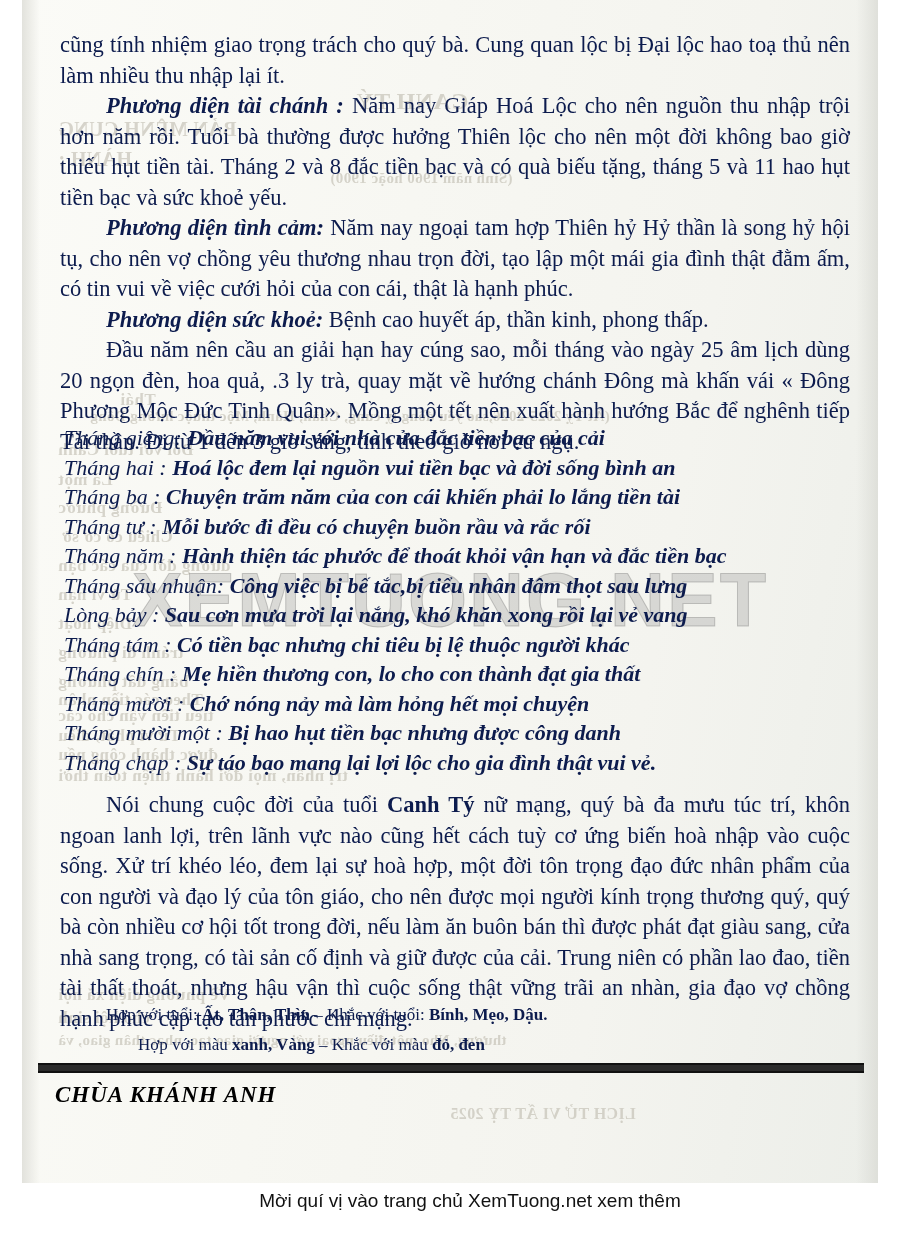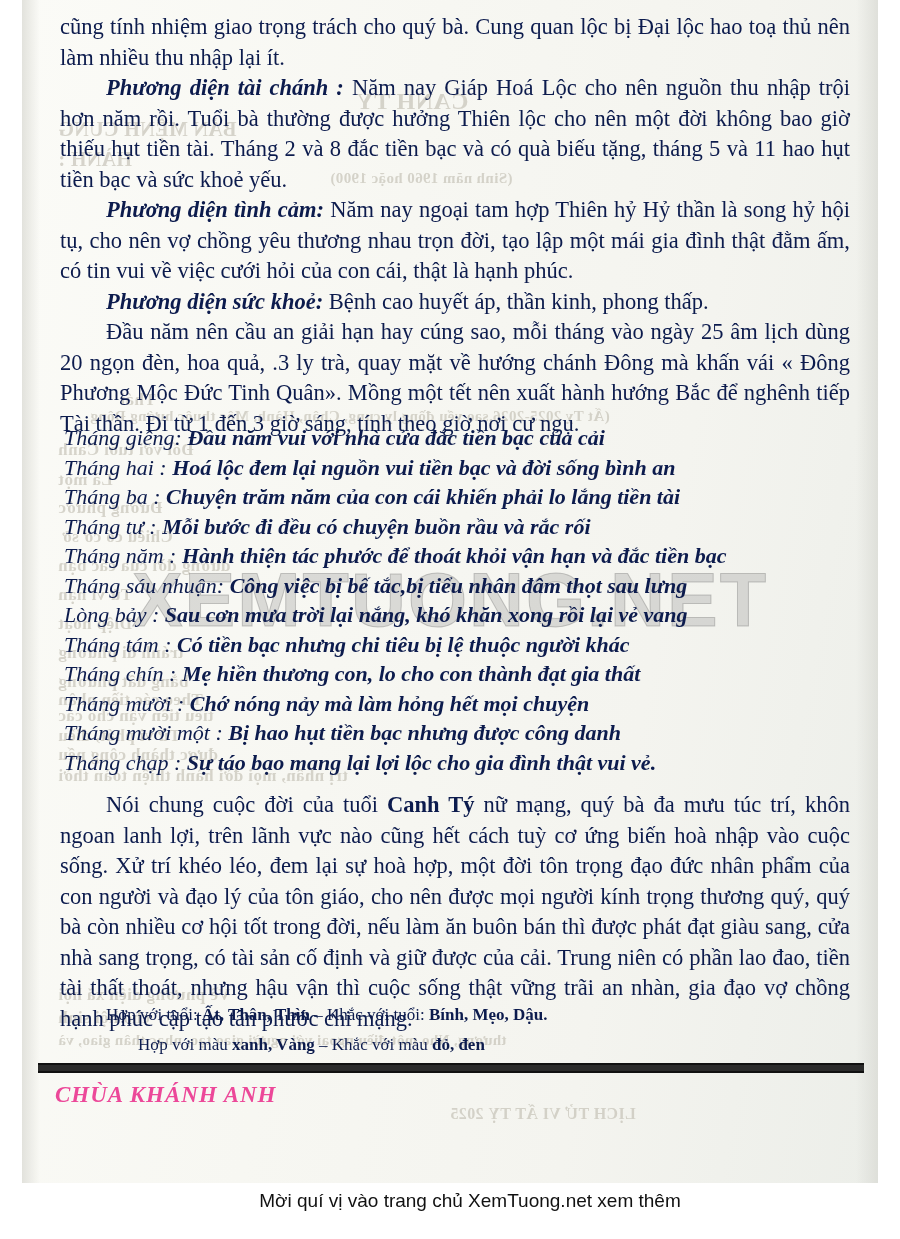--- a/index.html
+++ b/index.html
@@ -77,21 +77,21 @@
     color: rgba(150,150,150,0.30);
     -webkit-text-stroke: 1px rgba(110,110,110,0.35);
     pointer-events: none;
     user-select: none;
   }
 
   
   #content {
     position: absolute;
     left: 60px;
-    top: 12px;
+    top: 30px;
     width: 790px;
   }
   .para {
     font-size: 22.5px;
     line-height: 30.5px;
     color: #0c1b4d;
     text-align: justify;
     margin: 0 0 0 0;
   }
   .para.indent {
@@ -154,21 +154,21 @@
     border-bottom: 2px solid #111;
   }
   #temple {
     position: absolute;
     left: 55px;
     top: 1082px;
     font-size: 23px;
     font-style: italic;
     font-weight: bold;
     letter-spacing: 1px;
-    color: #ec4899;
+    color: #000000;
   }
 
   
   #caption {
     position: absolute;
     left: 0;
     top: 1190px;
     width: 900px;
     text-align: center;
     font-family: "Liberation Sans", sans-serif;

